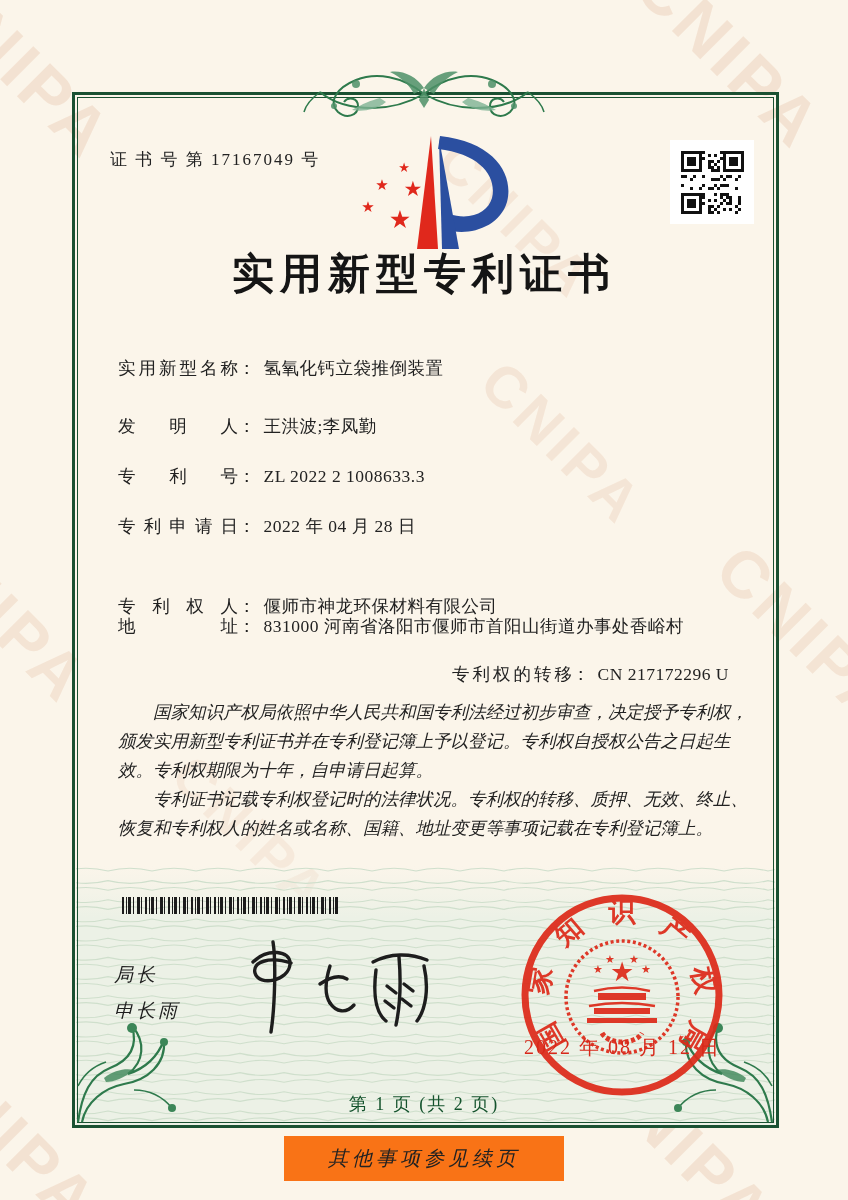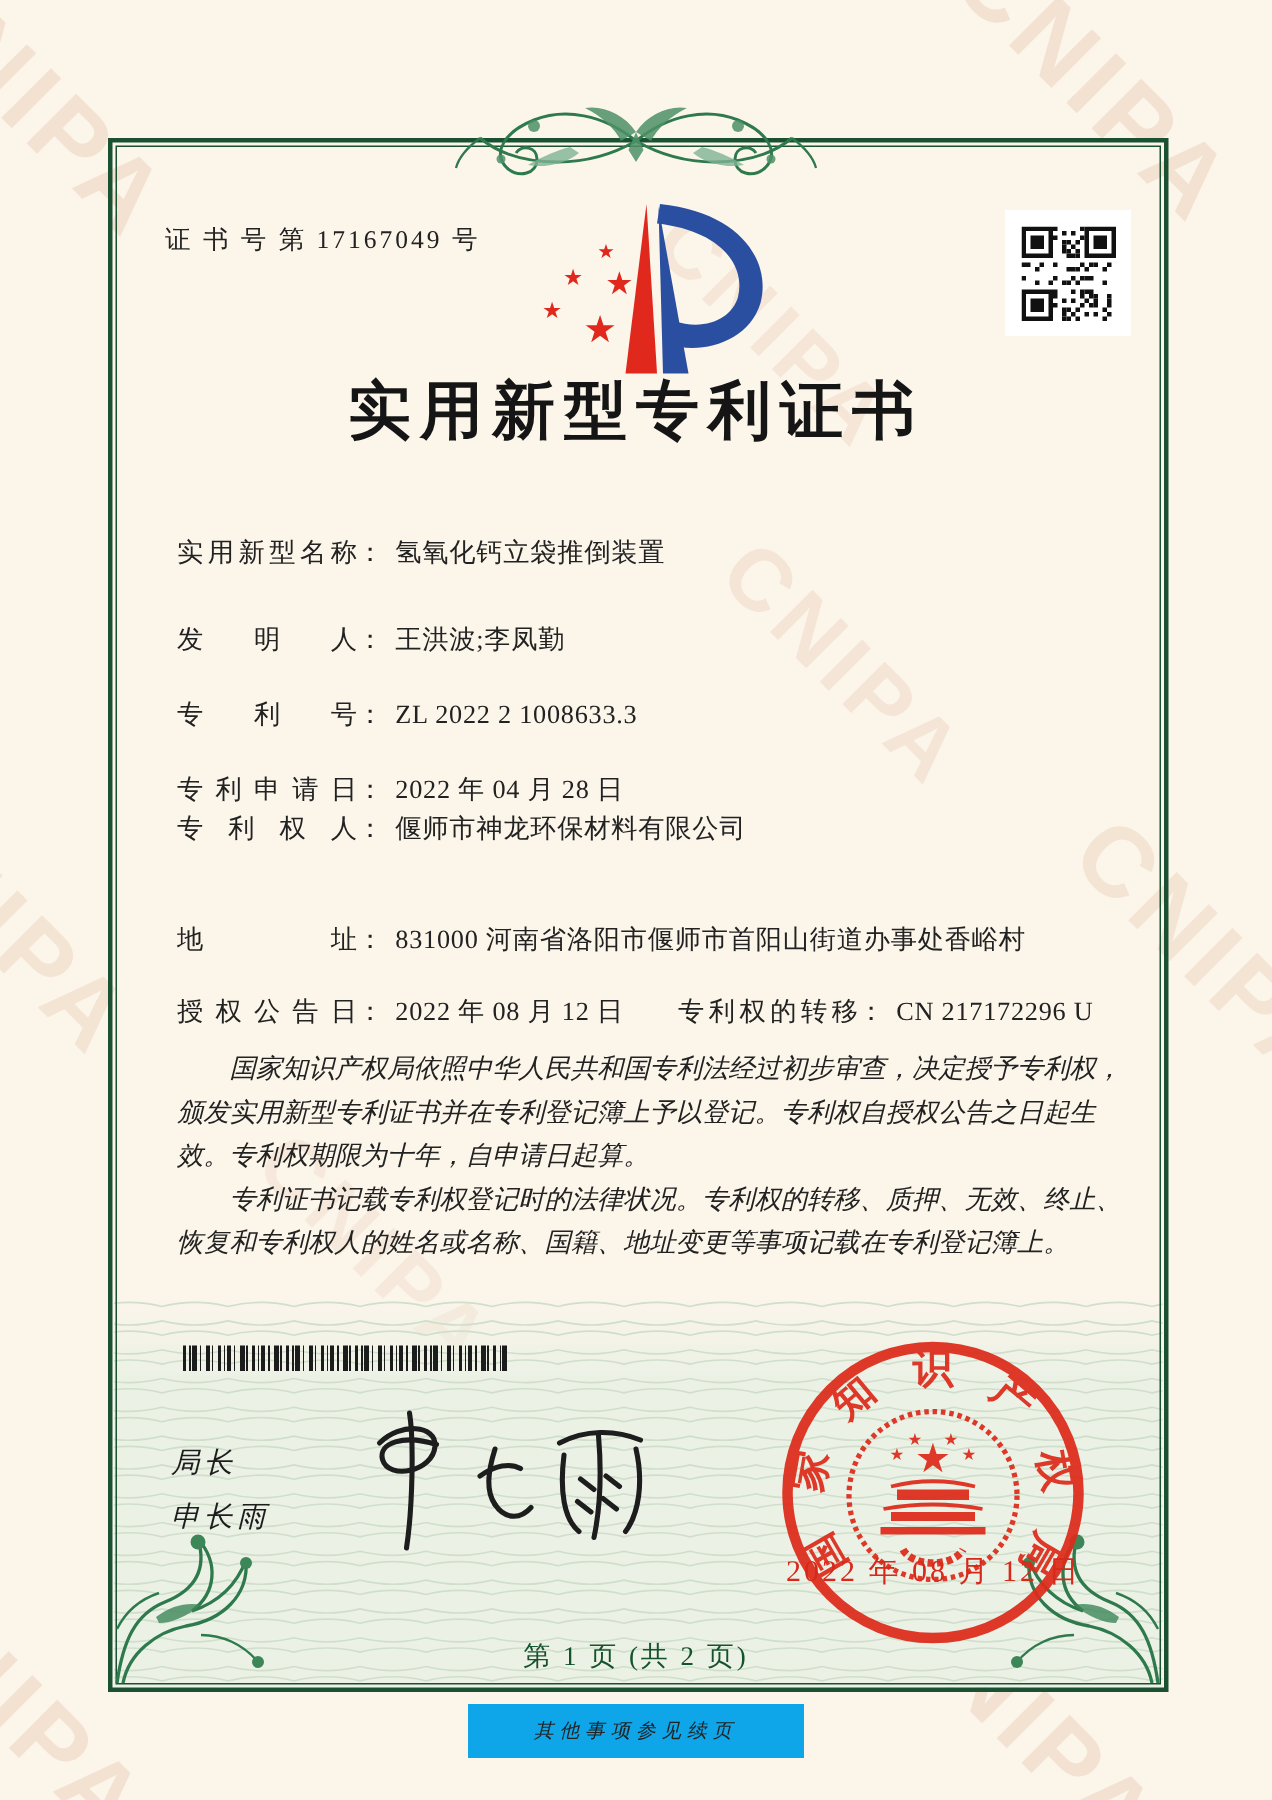--- a/index.html
+++ b/index.html
@@ -54,21 +54,21 @@
   .signature{position:absolute;left:235px;top:926px;z-index:5;}
 
   .seal{position:absolute;left:512px;top:885px;z-index:5;opacity:0.93;}
   .sealch{font-size:27px;font-weight:bold;fill:#dd2b1a;font-family:"Liberation Serif","DejaVu Serif",serif;}
   .sealdate{position:absolute;left:524px;top:1034px;width:220px;font-size:20px;color:#d7281a;
             letter-spacing:2px;z-index:6;white-space:nowrap;}
 
   .pagefoot{position:absolute;left:0;right:0;top:1092px;text-align:center;font-size:18px;
             letter-spacing:2px;color:#14532d;z-index:4;}
   .note{position:absolute;left:0;right:0;top:1136px;text-align:center;z-index:4;}
-  .note span{display:inline-block;background:#0ea5e9;padding:9px 44px;font-size:13px;
+  .note span{display:inline-block;background:#f97316;padding:9px 44px;font-size:20px;
              letter-spacing:4px;color:#222;font-style:italic;}
 </style>
 </head>
 <body>
 
 <div class="page">
 
   <div class="wm" style="left:-35px;top:-45px;font-size:68px;opacity:.65">CNIPA</div>
   <div class="wm" style="left:675px;top:-55px;font-size:68px;opacity:.65">CNIPA</div>
   <div class="wm" style="left:470px;top:128px;font-size:56px;opacity:.5">CNIPA</div>
@@ -282,28 +282,25 @@
   </div>
   <div class="frow" style="top:414px">
     <span class="flabel">发明人</span><span class="fcolon">：</span><span class="fvalue">王洪波;李凤勤</span>
   </div>
   <div class="frow" style="top:464px">
     <span class="flabel">专利号</span><span class="fcolon">：</span><span class="fvalue">ZL 2022 2 1008633.3</span>
   </div>
   <div class="frow" style="top:514px">
     <span class="flabel">专利申请日</span><span class="fcolon">：</span><span class="fvalue">2022 年 04 月 28 日</span>
   </div>
-  <div class="frow" style="top:540px">
+  <div class="frow" style="top:594px">
     <span class="flabel">专利权人</span><span class="fcolon">：</span><span class="fvalue">偃师市神龙环保材料有限公司</span>
   </div>
   <div class="frow" style="top:614px">
     <span class="flabel">地址</span><span class="fcolon">：</span><span class="fvalue">831000 河南省洛阳市偃师市首阳山街道办事处香峪村</span>
-  </div>
-  <div class="frow" style="top:662px">
-    <span class="flabel">授权公告日</span><span class="fcolon">：</span><span class="fvalue">2022 年 08 月 12 日</span>
   </div>
   <div class="frow" style="left:452px;top:662px">
     <span class="flabel">专利权的转移</span><span class="fcolon">：</span><span class="fvalue">CN 217172296 U</span>
   </div>
 
   <div class="paras">
     <p>国家知识产权局依照中华人民共和国专利法经过初步审查，决定授予专利权，颁发实用新型专利证书并在专利登记簿上予以登记。专利权自授权公告之日起生效。专利权期限为十年，自申请日起算。</p>
     <p>专利证书记载专利权登记时的法律状况。专利权的转移、质押、无效、终止、恢复和专利权人的姓名或名称、国籍、地址变更等事项记载在专利登记簿上。</p>
   </div>
 

